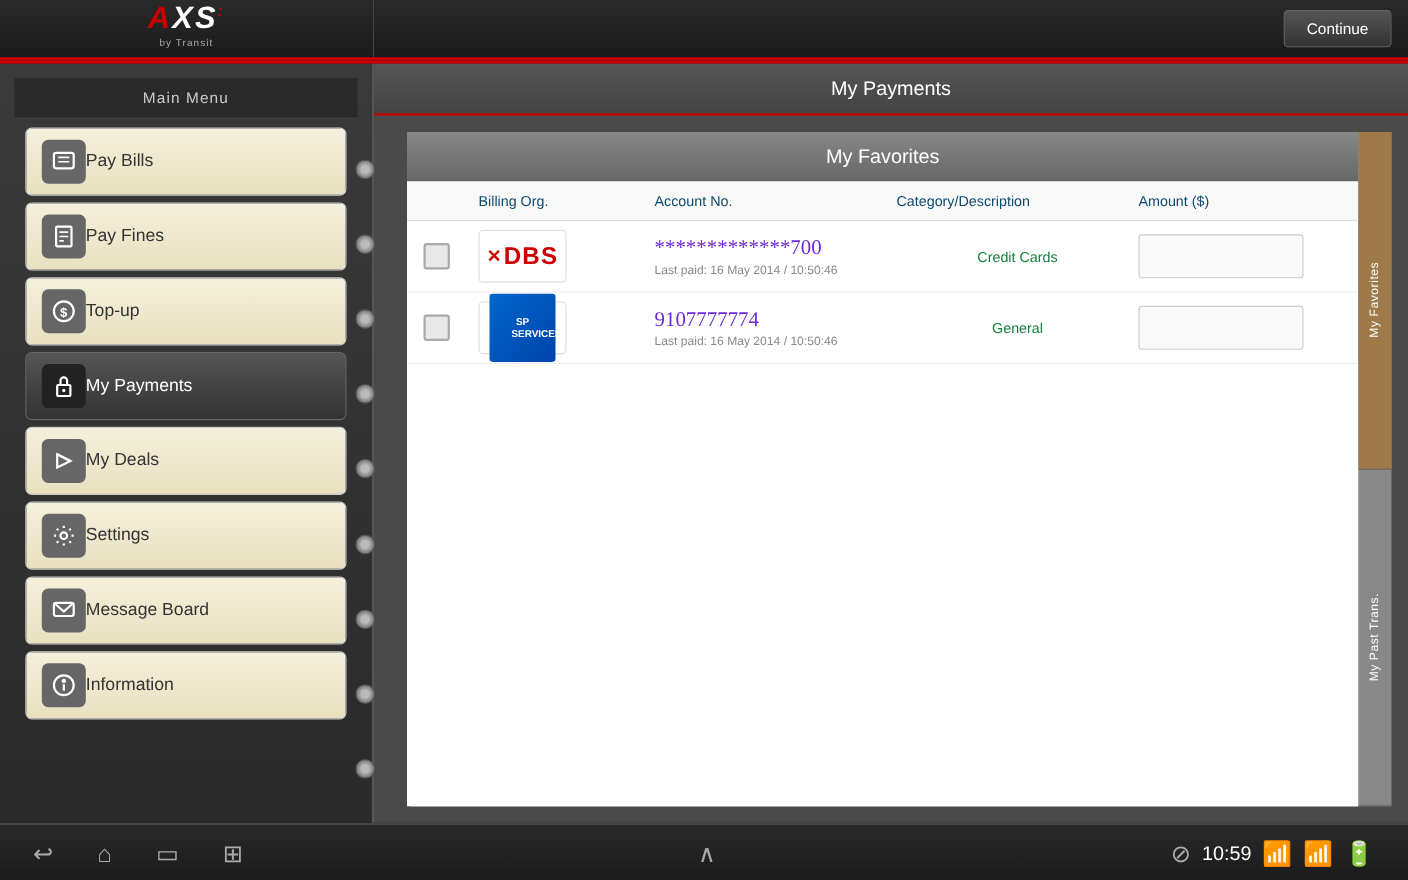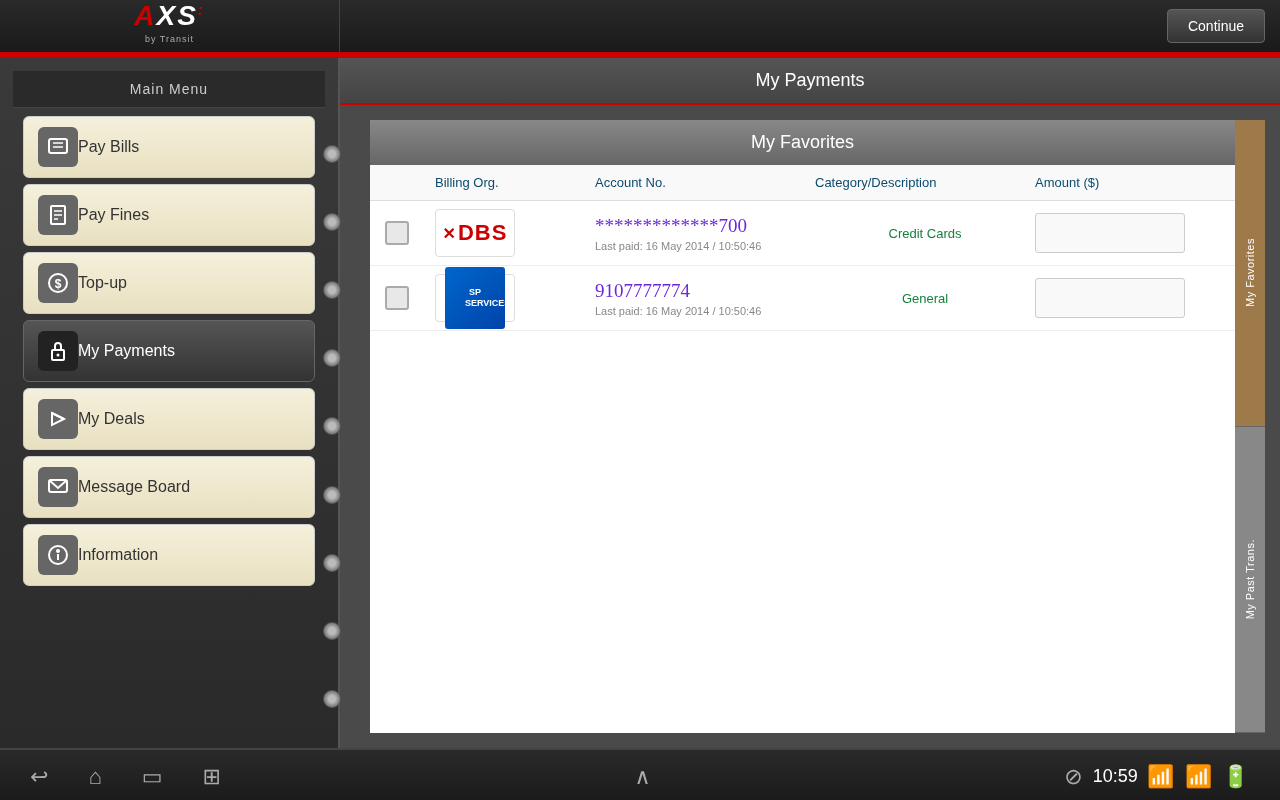--- a/index.html
+++ b/index.html
@@ -404,20 +404,29 @@
       <div class="menu-item">
         <div class="menu-icon" style="background:#666;">
           <svg width="24" height="24" viewBox="0 0 24 24" fill="none" stroke="white" stroke-width="2">
               <path d="M6 6 L6 18 L18 12 Z"></path>
               <line x1="6" y1="6" x2="18" y2="12" stroke="white"></line>
             </svg>
         </div>
         <span class="menu-label">My Deals</span>
       </div>
 
+      <div class="menu-item">
+        <div class="menu-icon" style="background:#666;">
+          <svg width="24" height="24" viewBox="0 0 24 24" fill="none" stroke="white" stroke-width="2">
+              <circle cx="12" cy="12" r="3"></circle>
+              <path d="M12 3v2M12 19v2M3 12h2M19 12h2M5.6 5.6l1.4 1.4M17 17l1.4 1.4M5.6 18.4l1.4-1.4M17 7l1.4-1.4"></path>
+            </svg>
+        </div>
+        <span class="menu-label">Settings</span>
+      </div>
 
       <div class="menu-item">
         <div class="menu-icon" style="background:#666;">
           <svg width="24" height="24" viewBox="0 0 24 24" fill="none" stroke="white" stroke-width="2">
               <rect x="3" y="5" width="18" height="12" rx="2"></rect>
               <polyline points="3,5 12,13 21,5"></polyline>
             </svg>
         </div>
         <span class="menu-label">Message Board</span>
       </div>

